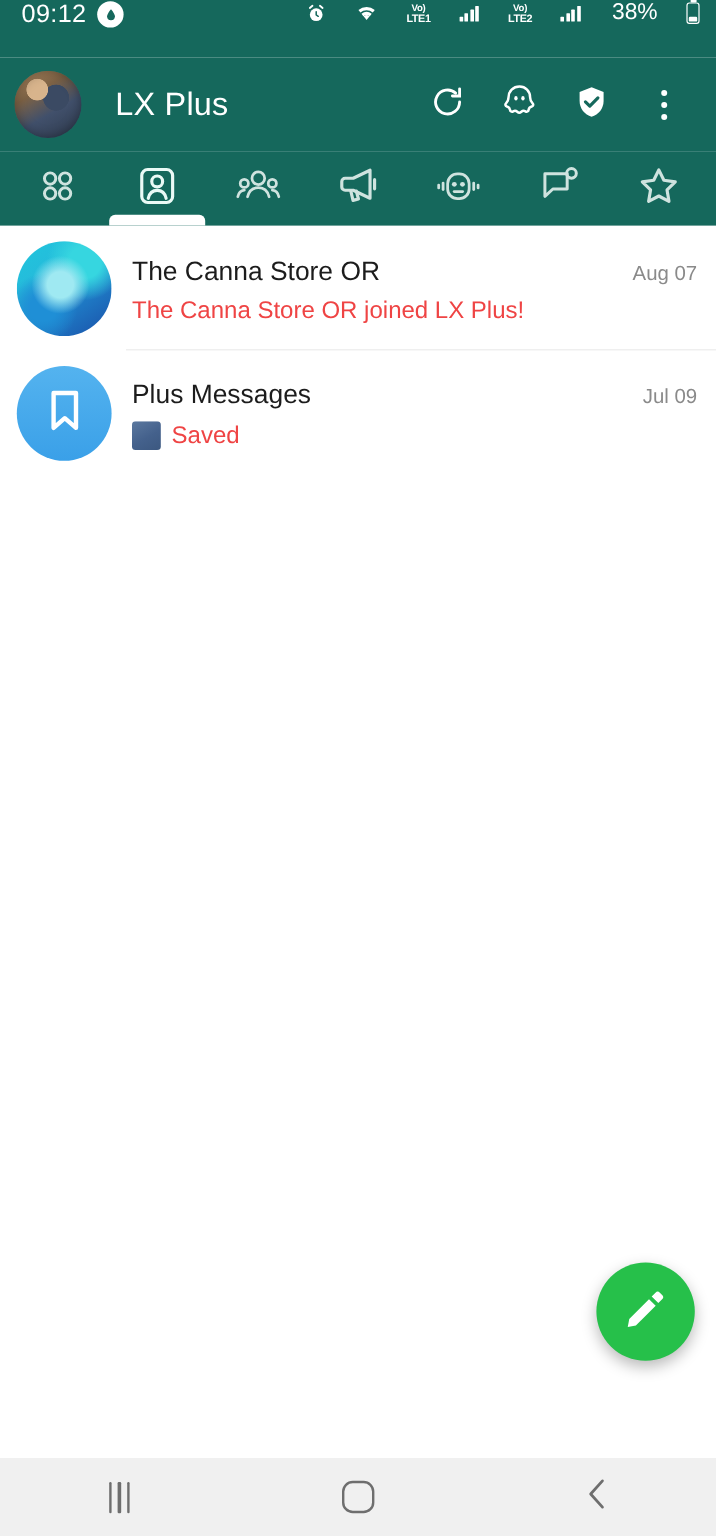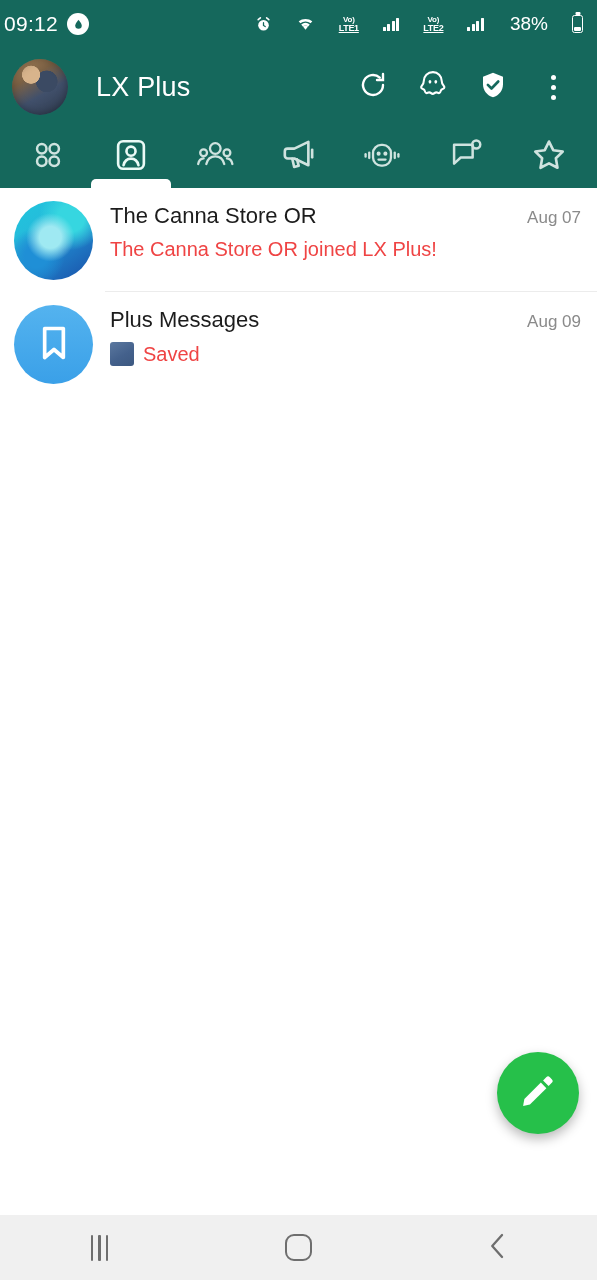--- a/index.html
+++ b/index.html
@@ -7,34 +7,34 @@
     width:597px; height:1280px;
     background:#ffffff;
     font-family:"Liberation Sans", sans-serif;
     overflow:hidden;
   }
   #app { position:relative; width:597px; height:1280px; background:#ffffff; }
 
   
   .statusbar{
     height:48px; background:#15685C; color:#ffffff;
-    display:flex; align-items:center; justify-content:space-between;
-    padding:0 14px 0 4px;
+    display:flex; align-items:flex-start; justify-content:space-between;
+    padding:0 14px 0 18px;
   }
   .sb-left{ display:flex; align-items:center; gap:9px; }
   .sb-clock{ font-size:21px; letter-spacing:.3px; font-weight:400; color:#fff; }
   .droplet-badge{
     width:22px;height:22px;border-radius:50%;background:#fff;
     display:flex;align-items:center;justify-content:center;
   }
   .sb-right{ display:flex; align-items:center; gap:24px; }
   .sb-icon{ display:flex; align-items:flex-end; }
   .volte{ display:flex; flex-direction:column; align-items:center; line-height:1; }
   .volte .v{ font-size:8px; font-weight:700; letter-spacing:-.2px; }
-  .volte .l{ font-size:9px; font-weight:700; letter-spacing:-.3px;text-decoration:underline; }
+  .volte .l{ font-size:9px; font-weight:700; letter-spacing:-.3px; }
   .bars{ display:flex; align-items:flex-end; gap:1.5px; height:14px; }
   .bars i{ display:block; width:3px; background:#ffffff; border-radius:.5px; }
   .bars i:nth-child(1){ height:4px; }
   .bars i:nth-child(2){ height:7px; }
   .bars i:nth-child(3){ height:10px; }
   .bars i:nth-child(4){ height:13px; }
   .sb-batt-text{ font-size:19px; color:#fff; margin-left:2px; }
   .batt{
     width:11px;height:18px;border:1.6px solid #fff;border-radius:2.5px;
     position:relative; display:flex; align-items:flex-end; padding:1px;
@@ -82,21 +82,21 @@
   .tab .ind{
     position:absolute; bottom:0; left:50%; transform:translateX(-50%);
     width:80px;height:9px;background:#ffffff;border-radius:5px 5px 0 0;
     display:none;
   }
   .tab.active .ind{ display:block; }
 
   
   .list{ background:#ffffff; }
   .row{
-    display:flex; align-items:flex-start; padding:13px 16px 12px 14px;
+    display:flex; align-items:center; padding:13px 16px 12px 14px;
     position:relative; cursor:pointer; min-height:86px;
   }
   .row .sep{
     position:absolute; left:105px; right:0; bottom:0; height:1px; background:#ececec;
   }
   .row:last-child .sep{ display:none; }
   .av{ width:79px;height:79px;border-radius:50%;flex:0 0 auto; overflow:hidden; }
   .av-canna{
     background:
       radial-gradient(circle at 46% 46%, #9fe9f2 0 18%, rgba(159,233,242,0) 40%),
@@ -348,21 +348,21 @@
       <div class="av av-saved">
         <span>
           <svg width="34" height="40" viewBox="0 0 20 24" fill="none" stroke="#ffffff" stroke-width="2.2" stroke-linejoin="round">
             <path d="M4.4 3.3h11.2v17.4L10 15.9l-5.6 4.8z"></path>
           </svg>
         </span>
       </div>
       <div class="row-main">
         <div class="row-top">
           <span class="row-title">Plus Messages</span>
-          <span class="row-date">Aug 09</span>
+          <span class="row-date">Jul 09</span>
         </div>
         <div class="row-sub">
           <span class="thumb"></span>
           <span>Saved</span>
         </div>
       </div>
 
     </div>
 
   </div>

